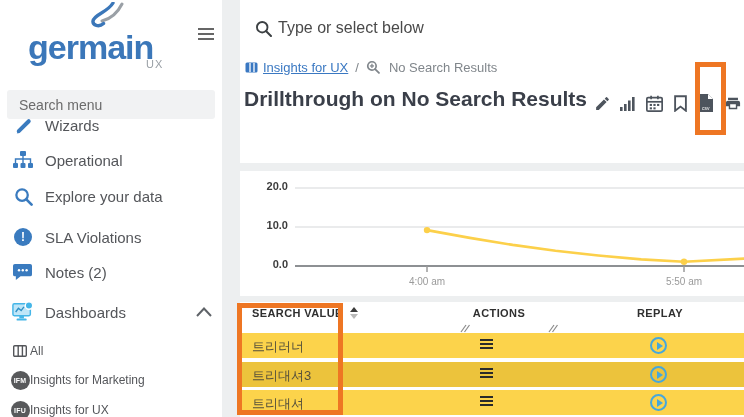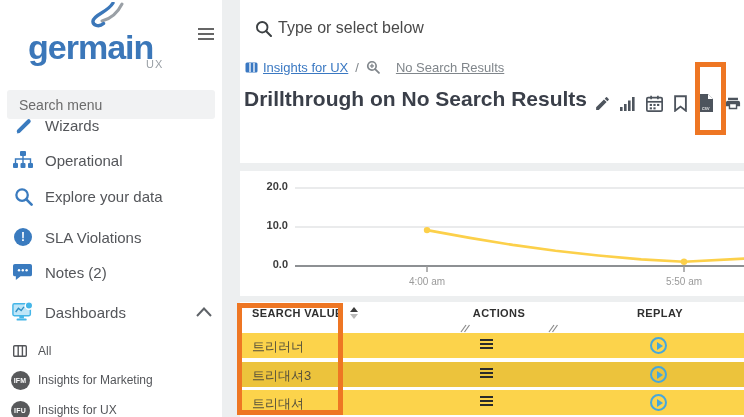--- a/index.html
+++ b/index.html
@@ -15,34 +15,34 @@
   .logo-sub { position:absolute; left:146px; top:58px; font-size:11px; color:#9aa0a6; letter-spacing:1px; }
   .sb-toggle { position:absolute; left:198px; top:28px; width:18px; height:14px; cursor:pointer; }
   .sb-toggle span { display:block; width:16px; height:2px; background:#666; margin-bottom:3px; }
   .sb-search { position:absolute; left:7px; top:73px; width:208px; height:29px; background:#f1f2f3; border:none; border-radius:3px; padding:0 12px; font-size:14px; color:#666; font-family:"Liberation Sans",sans-serif; outline:none;margin-top:17px; }
   .sb-search::placeholder { color:#6b6b6b; opacity:1; }
   .nav-item { position:absolute; left:0; width:222px; height:26px; display:flex; align-items:center; cursor:pointer; }
   .nav-item .nico { width:22px; margin-left:12px; display:flex; justify-content:center; }
   .nav-item .nlabel { margin-left:11px; font-size:15px; color:#54565a; }
   .sub-item { position:absolute; left:0; width:222px; height:22px; display:flex; align-items:center; cursor:pointer; }
   .sub-item .nico { width:20px; margin-left:10px; display:flex; justify-content:center; }
-  .sub-item .nlabel { margin-left:8px; font-size:12px; color:#54565a; }
+  .sub-item .nlabel { font-size:12px; color:#54565a; }
   .badge-circle { width:19px; height:19px; border-radius:50%; background:#58595b; color:#fff; font-size:7px; font-weight:bold; display:flex; align-items:center; justify-content:center; letter-spacing:0.2px; }
   .chev { position:absolute; left:196px; }
   .alert-circle { width:18px; height:18px; border-radius:50%; background:#3a7bbf; color:#fff; font-weight:bold; font-size:12px; display:flex; align-items:center; justify-content:center; }
 
   
   .main { position:absolute; left:240px; top:0; width:504px; height:417px; background:#fff; }
   .topbar-search-icon { position:absolute; left:15px; top:20px; }
   .topbar-input { position:absolute; left:38px; top:14px; width:440px; height:28px; border:none; font-size:16px; color:#4a4a4a; font-family:"Liberation Sans",sans-serif; outline:none; }
   .topbar-input::placeholder { color:#4a4a4a; opacity:1; }
   .breadcrumb { position:absolute; left:5px; top:59px; height:16px; display:flex; align-items:center; font-size:13px; color:#80868b; }
   .bc-link { color:#3a78c2; text-decoration:underline; margin-left:5px; cursor:pointer; }
   .bc-sep { margin:0 7px; color:#80868b; }
-  .bc-current { margin-left:16px; color:#80868b;text-decoration:underline; }
+  .bc-current { margin-left:9px; color:#80868b; }
   .page-title { position:absolute; left:4px; top:87px; font-size:21px; color:#3a3f49; }
   .toolbar { position:absolute; right:2px; top:93px; display:flex; align-items:flex-end; gap:7px; }
   .tool-btn { width:19px; height:20px; display:flex; align-items:center; justify-content:center; cursor:pointer; }
 
   .band { position:absolute; left:0; width:504px; background:#edeff0; }
   .band1 { top:163px; height:8px; }
   .band2 { top:296px; height:6px; }
 
   
   .chart-card { position:absolute; left:0; top:171px; width:504px; height:101px; background:#fff; }

